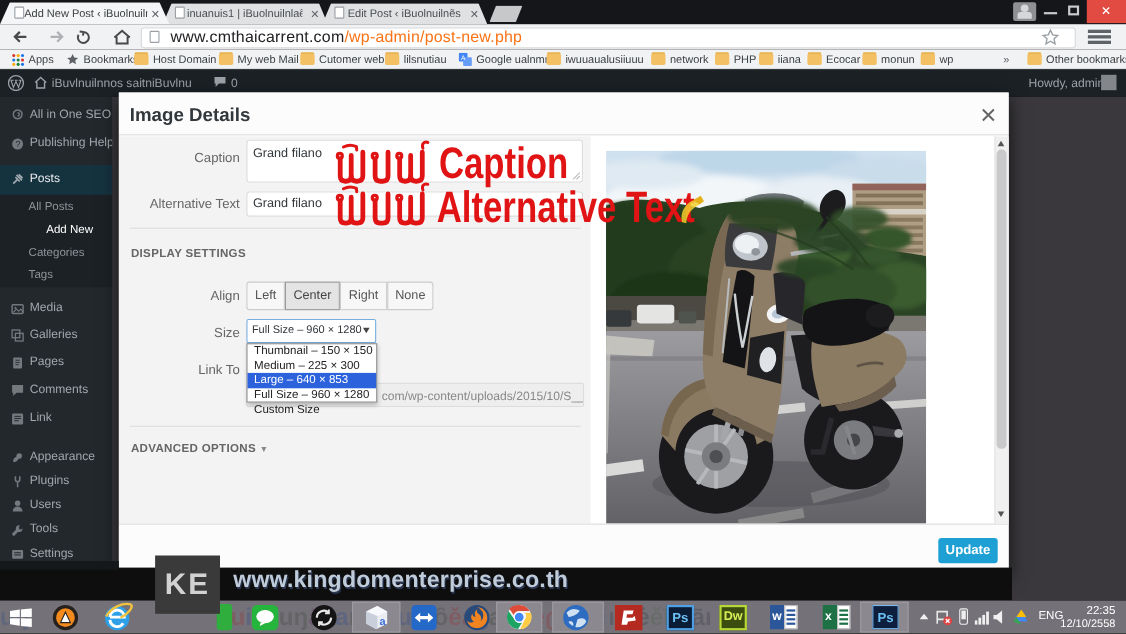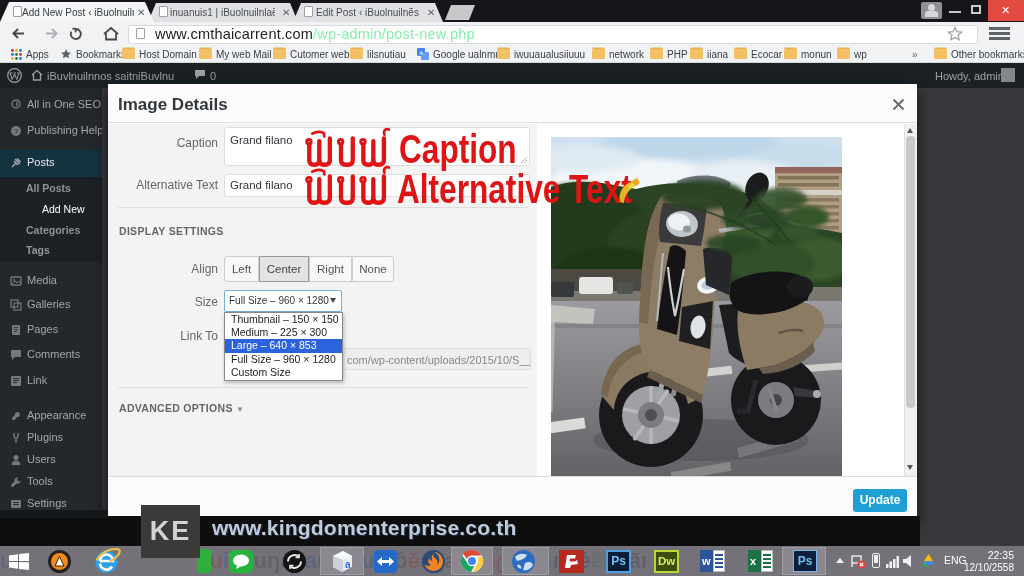--- a/index.html
+++ b/index.html
@@ -40,21 +40,21 @@
 <div class="abs" style="left:0;top:22px;width:1024px;height:23px;background:#f1f2f4;"></div>
 <div id="toolbar">
   <svg class="abs" style="left:10px;top:25px;" width="110" height="18" viewBox="0 0 110 18">
     <path d="M14 8.5 H4 M8 4 l-4.5 4.5 L8 13" stroke="#48494b" stroke-width="2" fill="none"></path>
     <path d="M36 8.5 H46 M42 4 l4.5 4.5 L42 13" stroke="#aeb0b3" stroke-width="2" fill="none"></path>
     <path d="M66 4 a5 5 0 1 1 -4.6 2.6 M66 4 l-3.6 -0.4 M66 4 l-0.6 3.4" stroke="#48494b" stroke-width="1.8" fill="none"></path>
     <path d="M94 9 l7-6 7 6 M96 8.5 v6 h10 v-6" stroke="#48494b" stroke-width="1.8" fill="none"></path>
   </svg>
   <div class="abs" style="left:128px;top:24.5px;width:850px;height:19px;background:#fff;border:1px solid #d8d9db;border-radius:3px;"></div>
   <div class="abs" style="left:136px;top:28px;width:9px;height:11px;background:#fff;border:1px solid #9aa0a6;border-radius:1px;"></div>
-  <div class="abs" style="left:155px;top:26px;font-size:14.5px;letter-spacing:.2px;color:#202124;white-space:nowrap;">www.cmthaicarrent.com<span style="color:#86efac;">/wp-admin/post-new.php</span></div>
+  <div class="abs" style="left:155px;top:26px;font-size:14.5px;letter-spacing:.2px;color:#202124;white-space:nowrap;">www.cmthaicarrent.com<span style="color:#f97316;">/wp-admin/post-new.php</span></div>
   <svg class="abs" style="left:947px;top:26px;" width="16" height="16" viewBox="0 0 16 16">
     <path d="M8 1.5 l2 4.2 4.6.5 -3.4 3.1 .9 4.5 L8 11.5 3.9 13.8 l.9-4.5 L1.4 6.2 6 5.7 Z" fill="none" stroke="#9aa0a6" stroke-width="1.3"></path>
   </svg>
   <div class="abs" style="left:989px;top:27px;width:21px;height:3px;background:#5f6368;"></div>
   <div class="abs" style="left:989px;top:32px;width:21px;height:3px;background:#5f6368;"></div>
   <div class="abs" style="left:989px;top:37px;width:21px;height:3px;background:#5f6368;"></div>
 </div>
 
 <div class="abs" style="left:0;top:45px;width:1024px;height:18px;background:#f1f2f4;border-bottom:1px solid #d5d6d8;"></div>
 <div id="bookmarks" style="position:absolute;top:45px;left:0;width:1024px;height:18px;font-size:10px;color:#3c4043;">
@@ -129,21 +129,21 @@
   <span class="abs" style="left:210px;top:7px;">0</span>
   <span class="abs" style="left:935px;top:7px;">Howdy, admin</span>
   <div class="abs" style="left:1001px;top:5px;width:14px;height:14px;background:#83878c;"></div>
 </div>
 
 <div class="abs" style="left:0;top:88px;width:1024px;height:458px;background:#3a383c;"></div>
 
 <div id="sidebar" class="abs" style="left:0;top:88px;width:102px;height:430px;background:#23282d;overflow:hidden;">
   <style>
   .mi{position:absolute;left:27px;font-size:11px;color:#a2a7ac;white-space:nowrap;}
-  .sub{position:absolute;left:27px;font-size:10.5px;color:#8e9398;white-space:nowrap;font-weight:bold;}
+  .sub{position:absolute;left:27px;font-size:10.5px;color:#8e9398;white-space:nowrap;}
   .ic{position:absolute;left:10px;width:12px;height:12px;opacity:.75;}
   </style>
 
   <div class="abs" style="left:0;top:89px;width:102px;height:84px;background:#1c2125;"></div>
 
   <div class="abs" style="left:0;top:62px;width:102px;height:27px;background:#15323f;"></div>
   <svg class="ic" style="top:11px;" viewBox="0 0 12 12">
         <path d="M6 1 a4 4 0 1 0 .1 0 M6 3.5 a1.5 1.5 0 1 1 0 3" stroke="#8f949a" fill="none" stroke-width="1.4"></path>
       </svg>
   <span class="mi" style="top:10px;">All in One SEO</span>
@@ -443,21 +443,21 @@
     </g>
   </svg>
   <div class="abs" style="left:399px;top:127px;font-size:40px;font-weight:bold;color:#e01414;transform:scaleX(.79);transform-origin:0 0;white-space:nowrap;">Caption</div>
   <div class="abs" style="left:397px;top:167px;font-size:40px;font-weight:bold;color:#e01414;transform:scaleX(.79);transform-origin:0 0;white-space:nowrap;">Alternative Text</div>
   <svg class="abs" style="left:616px;top:176px;" width="26" height="30" viewBox="0 0 26 30">
         <path d="M4 26 C2 18 6 10 14 6 L20 10 C12 14 8 20 8 27 Z" fill="#f3ce2c" opacity=".85"></path>
         <path d="M14 6 L21 2 L24 7 L20 10 Z" fill="#e3b018"></path>
       </svg>
 </div>
 
-<div id="dropdown" class="abs" style="left:224px;top:312px;width:119px;height:69px;background:#fff;border:1px solid #888;box-shadow:1px 2px 4px rgba(0,0,0,.25);font-size:10.5px;color:#222;">
+<div id="dropdown" class="abs" style="left:224px;top:312px;width:119px;height:54px;background:#fff;border:1px solid #888;box-shadow:1px 2px 4px rgba(0,0,0,.25);font-size:10.5px;color:#222;">
   <div style="height:13.2px;line-height:13.2px;padding-left:6px;white-space:nowrap;">Thumbnail – 150 × 150</div>
   <div style="height:13.2px;line-height:13.2px;padding-left:6px;white-space:nowrap;">Medium – 225 × 300</div>
   <div style="height:13.2px;line-height:13.2px;padding-left:6px;white-space:nowrap;background:#2c63dd;color:#fff;">Large – 640 × 853</div>
   <div style="height:13.2px;line-height:13.2px;padding-left:6px;white-space:nowrap;">Full Size – 960 × 1280</div>
   <div style="height:13.2px;line-height:13.2px;padding-left:6px;white-space:nowrap;">Custom Size</div>
 </div>
 
 <div class="abs" style="left:0;top:516px;width:920px;height:30px;background:#0e0e0e;"></div>
 <div class="abs" style="left:0;top:510px;width:108px;height:8px;background:#15181a;"></div>
 <div id="watermark" style="z-index:30;position:absolute;left:0;top:0;">

